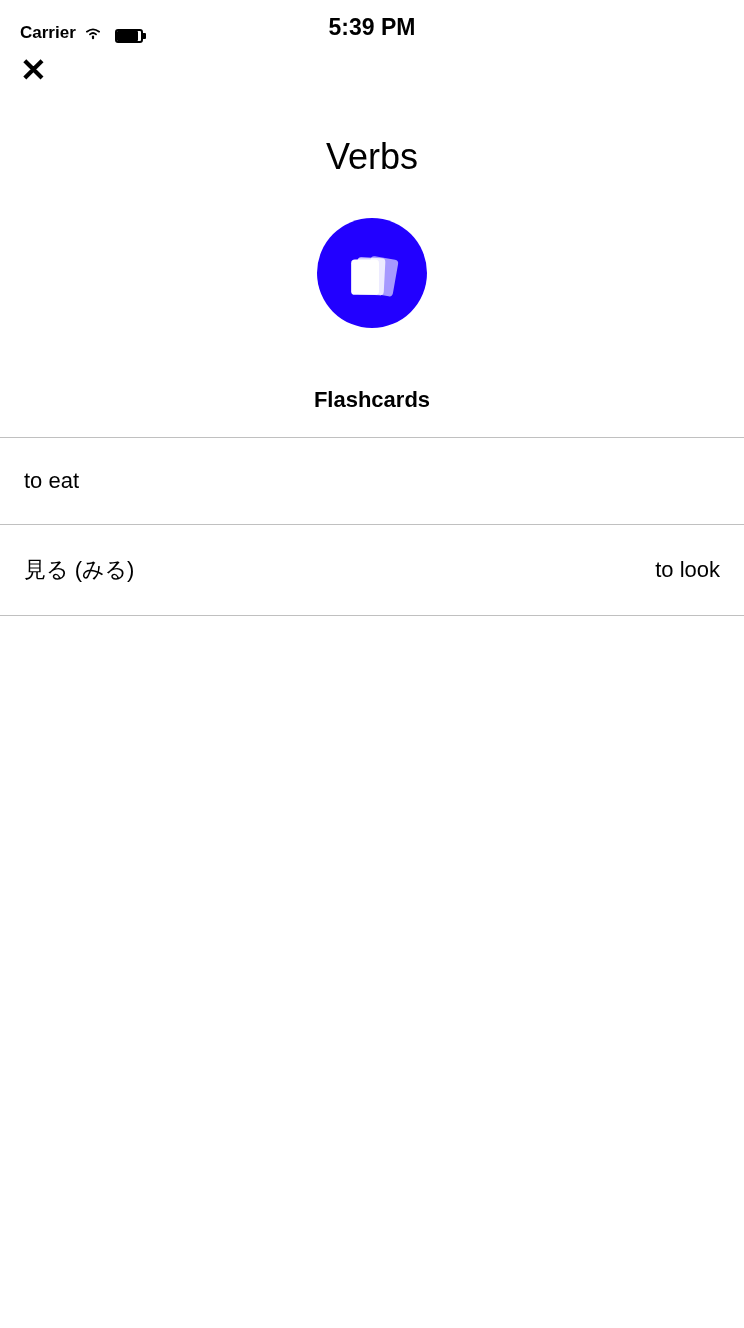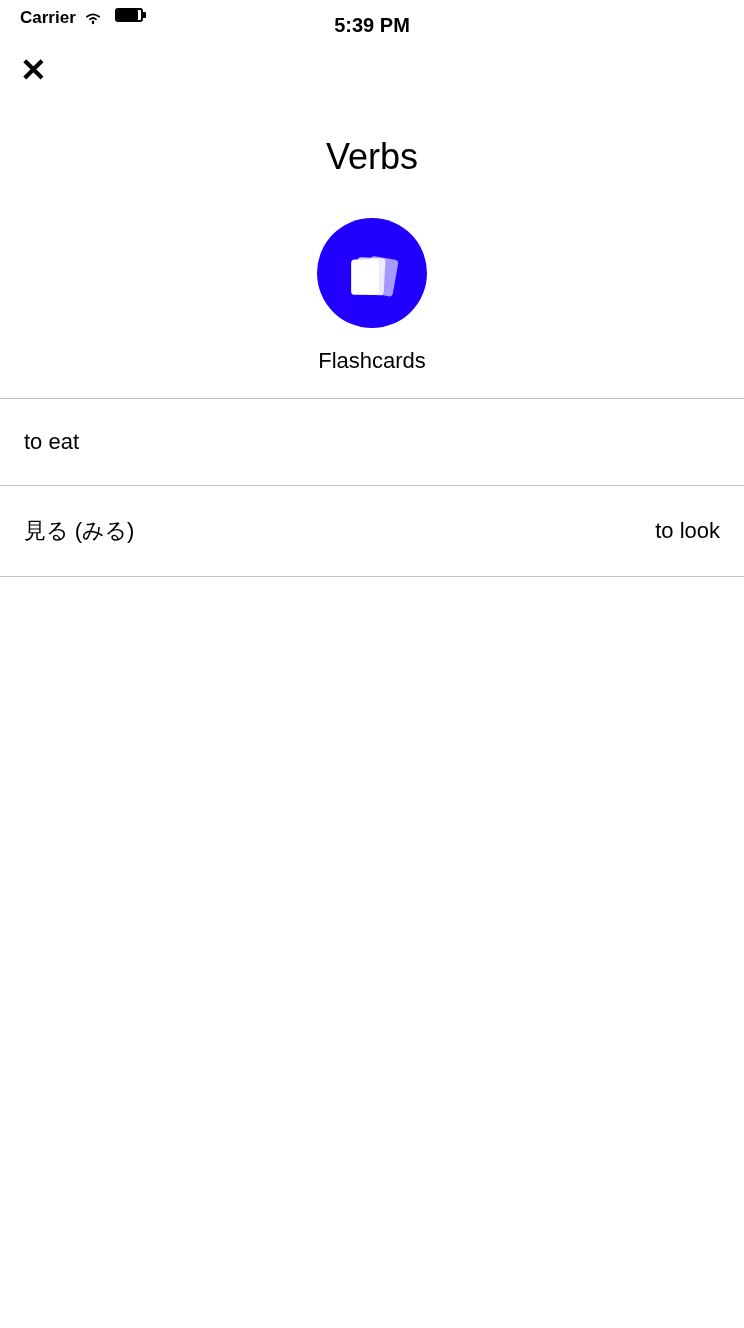--- a/index.html
+++ b/index.html
@@ -19,21 +19,21 @@
 
     .status-left {
       display: flex;
       align-items: center;
       gap: 8px;
       font-size: 17px;
       font-weight: 600;
     }
 
     .status-time {
-      font-size: 20px;
+      font-size: 23px;
       font-weight: 600;
       position: absolute;
       left: 50%;
       transform: translateX(-50%);
       top: 14px;
     }
 
     .status-right {
       display: flex;
       align-items: center;
@@ -110,23 +110,24 @@
       margin-bottom: 20px;
     }
 
     .cards-svg {
       width: 65px;
       height: 65px;
     }
 
     .flashcard-label {
       font-size: 22px;
-      font-weight: 400;
+      font-weight: 700;
       color: #000;
       margin-bottom: 24px;
+      margin-top: 39px;
     }
 
     
     .divider {
       width: 100%;
       height: 1px;
       background: #c0c0c0;
     }
 
     
@@ -151,22 +152,22 @@
     .vocab-english {
       font-size: 22px;
       color: #000;
     }
 
     
     .status-bar-wrapper {
       position: relative;
       height: 44px;
       display: flex;
-      align-items: flex-start;
-      padding: 8px 20px;
+      align-items: flex-end;
+      padding: 1px 20px;
       gap: 13px;
     }
   </style>
 </head>
 <body>
 
 
 
 
 <div class="status-bar-wrapper">

